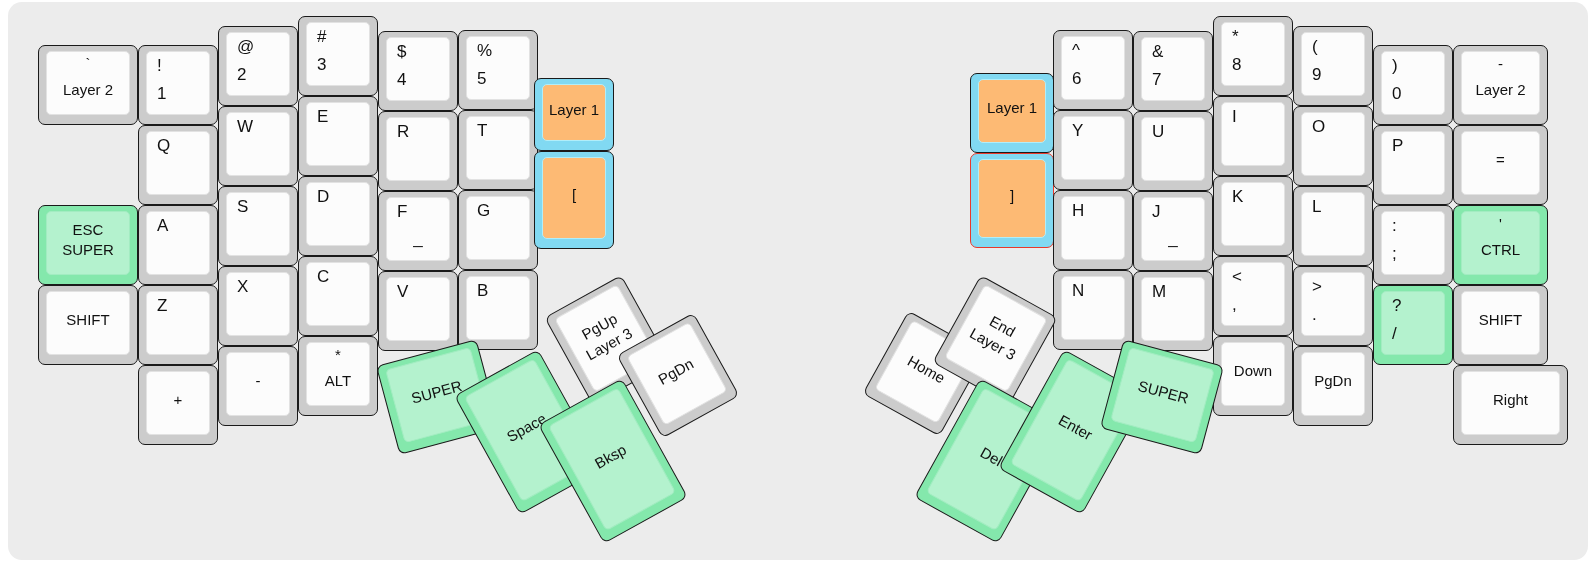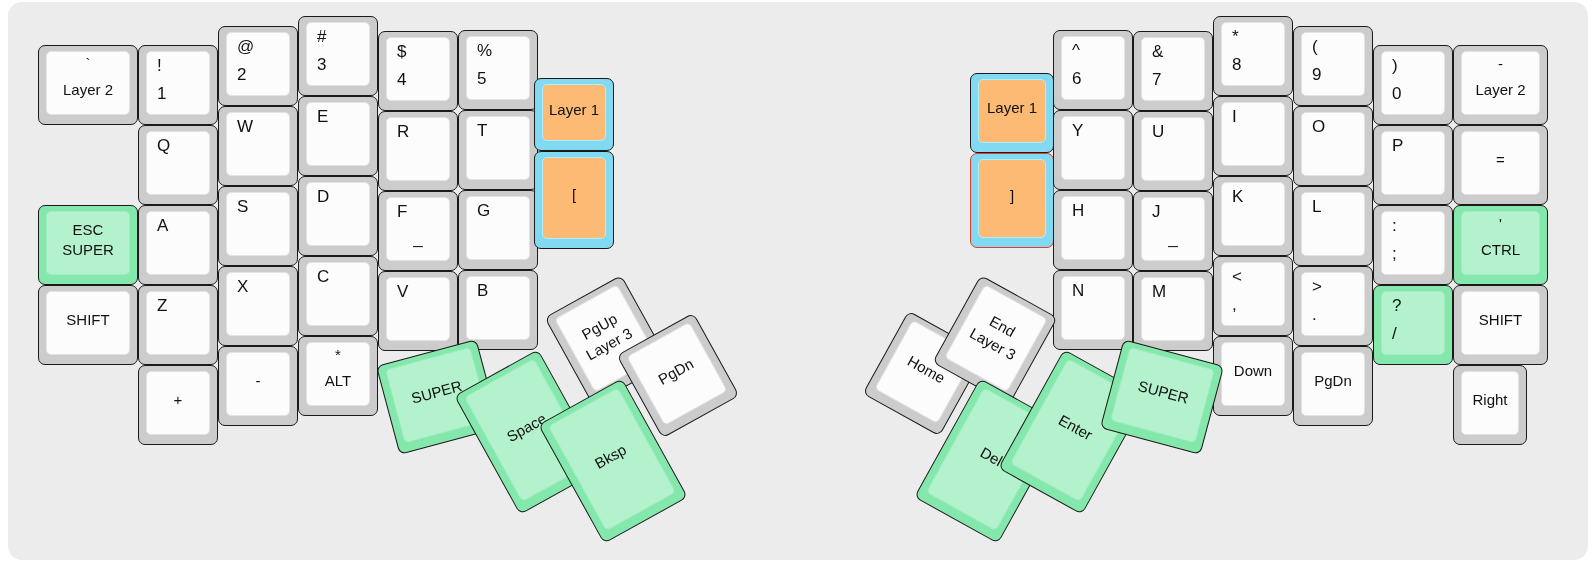--- a/index.html
+++ b/index.html
@@ -492,21 +492,21 @@
           </div>
         </div>
       </div>
       <div class="key " style="left: 1445px; top: 283px; width: 95px; height: 80px;">
         <div class="outer">
           <div class="inner">
             <div class="lg lg-c">SHIFT</div>
           </div>
         </div>
       </div>
-      <div class="key " style="left: 1445px; top: 363px; width: 74px; height: 80px; padding-left: 36px;">
+      <div class="key " style="left: 1445px; top: 363px; width: 115px; height: 80px; padding-left: 36px;">
         <div class="outer">
           <div class="inner">
             <div class="lg lg-c">Right</div>
           </div>
         </div>
       </div>
       <div class="key " style="left: 872px; top: 324px; width: 88px; height: 95px; transform: rotate(29deg);">
         <div class="outer">
           <div class="inner">
             <div class="lg lg-c">Home</div>

